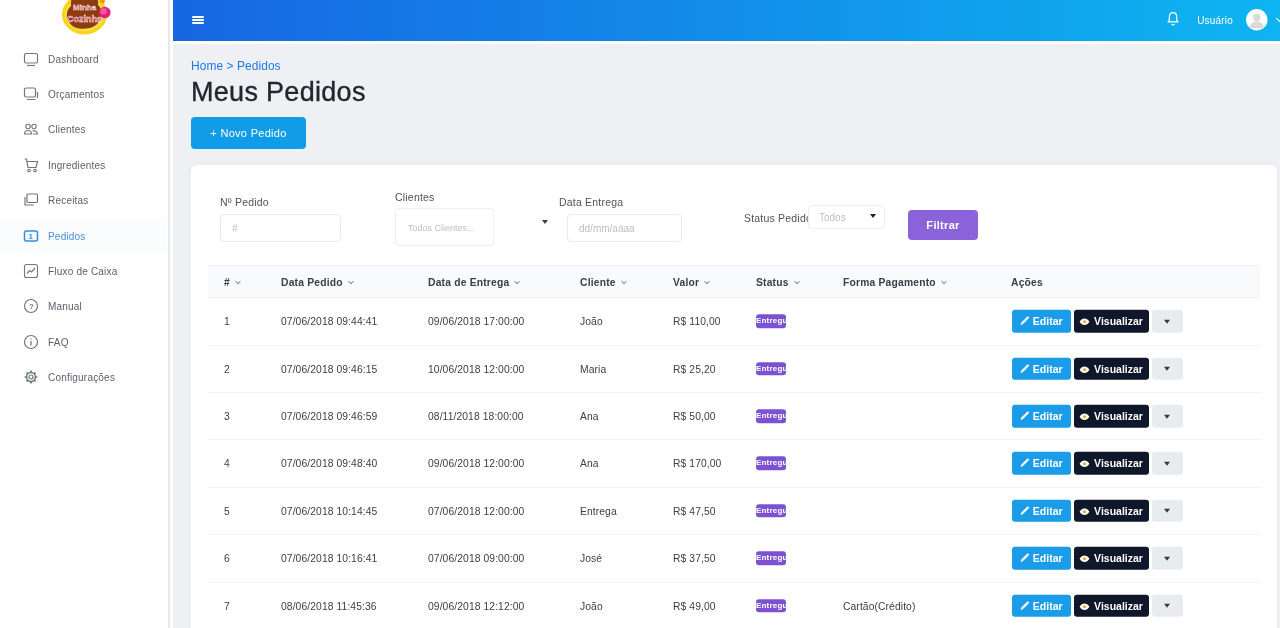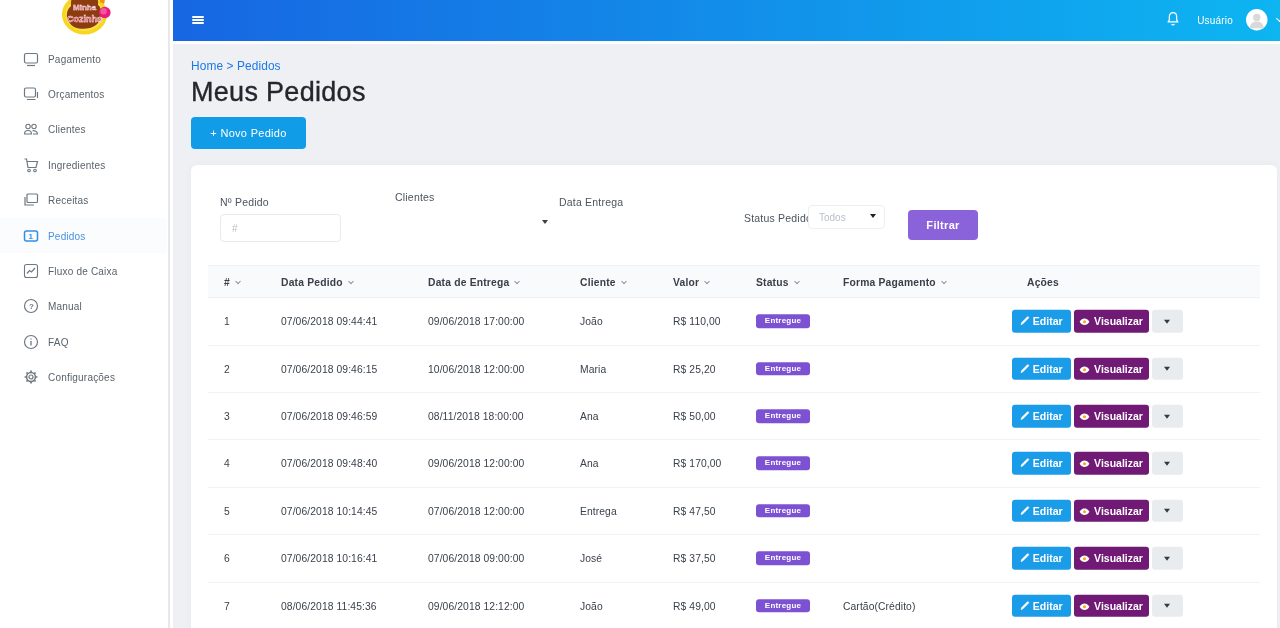--- a/index.html
+++ b/index.html
@@ -37,25 +37,25 @@
   .ph { color:#b9bfc9; font-size:10px; }
 
   
   #thead { position:absolute; left:17px; top:100px; width:1052px; height:33px; background:#f9fafc;
     border-top:1px solid #eef1f5; border-bottom:1px solid #eef1f5; }
   .hcell { position:absolute; top:50%; transform:translateY(-50%); font-size:10.3px; font-weight:700; color:#39404b; letter-spacing:.2px; white-space:nowrap; }
   .chev { display:inline-block; width:4px; height:4px; border-right:1.3px solid #8a95a2; border-bottom:1.3px solid #8a95a2;
     transform:rotate(45deg); margin-left:6px; margin-bottom:1.5px; }
   .trow { position:absolute; left:17px; width:1052px; height:47.5px; border-bottom:1px solid #f1f3f7; }
   .tcell { position:absolute; top:50%; transform:translateY(-50%); font-size:10.3px; color:#3a414b; letter-spacing:.1px; white-space:nowrap; }
-  .badge { position:absolute; left:548px; top:50%; transform:translateY(-50%); width:54px; height:13.5px; background:#7c52d2;
+  .badge { position:absolute; left:548px; top:50%; transform:translateY(-50%); width:30px; height:13.5px; background:#7c52d2;
     border-radius:3px; color:#fff; font-size:8px; font-weight:700; text-align:center; line-height:13.5px; letter-spacing:.2px; }
   .btn-e { position:absolute; left:804px; top:50%; transform:translateY(-50%); width:58.5px; height:22.5px; background:#1b9ce9;
     border-radius:3px; color:#fff; font-size:10.5px; font-weight:700; text-align:center; line-height:22.5px; }
-  .btn-v { position:absolute; left:865.5px; top:50%; transform:translateY(-50%); width:75px; height:22.5px; background:#701a75;
+  .btn-v { position:absolute; left:865.5px; top:50%; transform:translateY(-50%); width:75px; height:22.5px; background:#0f172a;
     border-radius:3px; color:#fff; font-size:10.5px; font-weight:700; text-align:center; line-height:22.5px; }
   .btn-c { position:absolute; left:944px; top:50%; transform:translateY(-50%); width:30.5px; height:22.5px; background:#e9ecef;
     border-radius:3px; }
   .btn-c:after { content:""; position:absolute; left:11.5px; top:9.5px; width:0; height:0;
     border-left:3.5px solid transparent; border-right:3.5px solid transparent; border-top:4px solid #343a40; }
 </style>
 </head>
 <body>
 
 <div id="topbar">
@@ -83,41 +83,47 @@
 <div id="novo">+ Novo Pedido</div>
 
 <div id="card">
 
   <div class="flabel" style="left:29px; top:31px;">Nº Pedido</div>
   <div class="fbox" style="left:29px; top:49px; width:121px; height:28px;">
       <span class="ph" style="position:absolute; left:11px; top:8px;">#</span>
     </div>
 
   <div class="flabel" style="left:204px; top:26px;">Clientes</div>
+  <div class="fbox" style="left:204px; top:43px; width:99px; height:38px; border-color:#eceef3;">
+      <span class="ph" style="position:absolute; left:12px; top:14px; font-size:9px;">Todos Clientes...</span>
+    </div>
   <div style="position:absolute; left:351px; top:55px; width:0; height:0; border-left:3.5px solid transparent; border-right:3.5px solid transparent; border-top:4.5px solid #3a3f44;"></div>
 
   <div class="flabel" style="left:368px; top:31px;text-align:center;">Data Entrega</div>
+  <div class="fbox" style="left:376px; top:49px; width:115px; height:28px;">
+      <span class="ph" style="position:absolute; left:11px; top:8px;">dd/mm/aaaa</span>
+    </div>
 
   <div class="flabel" style="left:553px; top:47px;">Status Pedido</div>
   <div class="fbox" style="left:617px; top:40px; width:77px; height:24px; border-color:#eceef3;">
     <span class="ph" style="position:absolute; left:10px; top:6px;">Todos</span>
     <span style="position:absolute; right:8px; top:8px; width:0; height:0; border-left:3.5px solid transparent; border-right:3.5px solid transparent; border-top:4.5px solid #222;"></span>
   </div>
 
   <div style="position:absolute; left:717px; top:45px; width:70px; height:30px; background:#8a63da; border-radius:4px; color:#fff; font-size:11px; font-weight:700; text-align:center; line-height:30px; letter-spacing:.3px;">Filtrar</div>
 
   <div id="thead">
     <span class="hcell" style="left:16px;">#<span class="chev"></span></span>
     <span class="hcell" style="left:73px;">Data Pedido<span class="chev"></span></span>
     <span class="hcell" style="left:220px;">Data de Entrega<span class="chev"></span></span>
     <span class="hcell" style="left:372px;">Cliente<span class="chev"></span></span>
     <span class="hcell" style="left:465px;">Valor<span class="chev"></span></span>
     <span class="hcell" style="left:548px;">Status<span class="chev"></span></span>
     <span class="hcell" style="left:635px;">Forma Pagamento<span class="chev"></span></span>
-    <span class="hcell" style="left:803px;margin-left:16px;">Ações</span>
+    <span class="hcell" style="left:803px;">Ações</span>
   </div>
 
   <div id="rows">
       <div class="trow" style="top:133px;">
         <span class="tcell" style="left:16px;">1</span>
         <span class="tcell" style="left:73px;">07/06/2018 09:44:41</span>
         <span class="tcell" style="left:220px;">09/06/2018 17:00:00</span>
         <span class="tcell" style="left:372px;">João</span>
         <span class="tcell" style="left:465px;">R$ 110,00</span>
         <span class="badge">Entregue</span>
@@ -240,21 +246,21 @@
     <circle cx="45.6" cy="19.3" r="3.2" fill="#f4579f"></circle>
     <text x="15" y="18" font-size="8" font-weight="bold" fill="#e8446c" stroke="#fff" stroke-width="0.4" font-family="Liberation Sans">Minha</text>
     <text x="9" y="30" font-size="9" font-weight="bold" fill="#e73a60" stroke="#fff" stroke-width="0.4" font-family="Liberation Sans">Cozinha</text>
   </svg>
   <div id="menu">
       <div class="mitem" style="top:41.1px;">
         <svg class="ic" viewBox="0 0 16 16">
           <rect x="1.5" y="2.5" width="13" height="9.5" rx="1.5" fill="none" stroke="#6f7880" stroke-width="1.2"></rect>
           <path d="M4 14.5 L12 14.5" stroke="#6f7880" stroke-width="1.2"></path>
         </svg>
-        <span class="tx">Pagamento</span>
+        <span class="tx">Dashboard</span>
       </div>
       <div class="mitem" style="top:76.5px;padding-left:30px;">
         <svg class="ic" viewBox="0 0 16 16">
           <rect x="1.5" y="2" width="11" height="9" rx="1.5" fill="none" stroke="#6f7880" stroke-width="1.2"></rect>
           <path d="M4 13.5 L12.5 13.5 M14.5 6 L14.5 12" stroke="#6f7880" stroke-width="1.2"></path>
         </svg>
         <span class="tx">Orçamentos</span>
       </div>
       <div class="mitem" style="top:111.9px;">
         <svg class="ic" viewBox="0 0 16 16">

